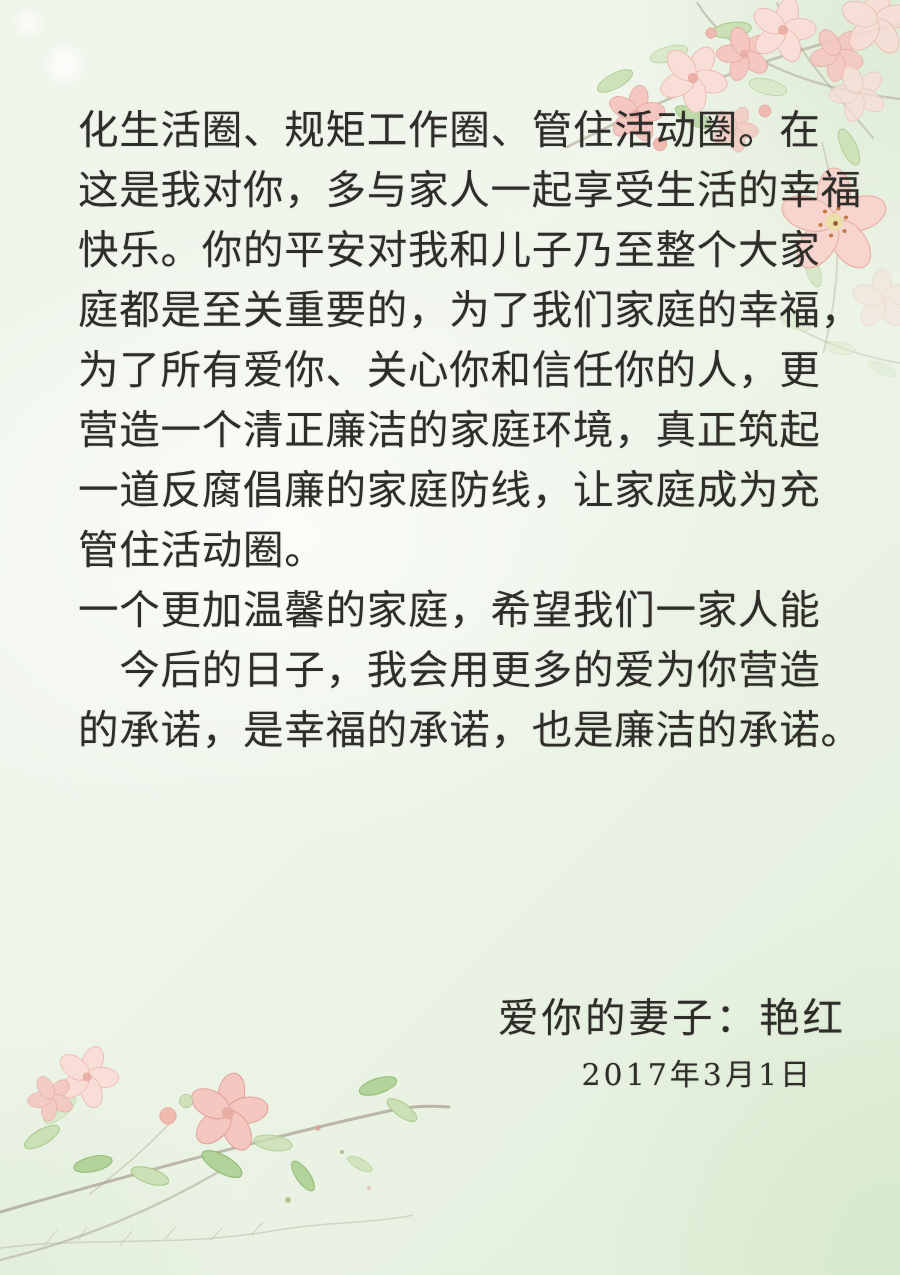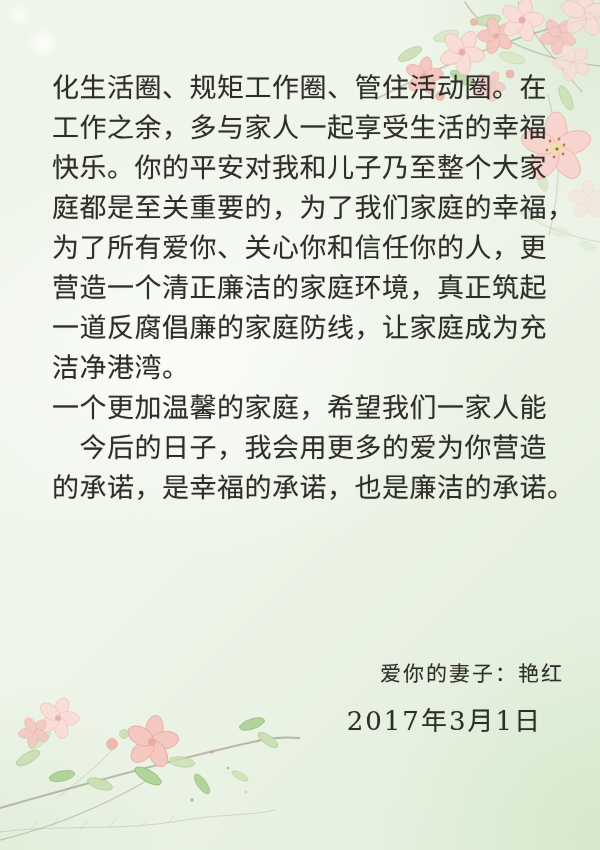--- a/index.html
+++ b/index.html
@@ -38,26 +38,26 @@
   .letter{
     position:absolute;left:52px;top:68px;width:512px;
     font-size:27px;line-height:40px;color:#2f2d2a;
     letter-spacing:0.5px;
     text-shadow:0 0 1px rgba(60,55,50,.25);
   }
   .letter .line{white-space:nowrap;}
 
   .signature{
     position:absolute;top:657px;right:36px;
-    font-size:21px;color:#2f2d2a;letter-spacing:2px;
+    font-size:27px;color:#2f2d2a;letter-spacing:2px;
     text-shadow:0 0 1px rgba(60,55,50,.25);white-space:nowrap;
   }
   .dateline{
     position:absolute;top:700px;right:58px;
-    font-size:26px;color:#2f2d2a;letter-spacing:2px;
+    font-size:20px;color:#2f2d2a;letter-spacing:2px;
     text-shadow:0 0 1px rgba(60,55,50,.25);white-space:nowrap;
   }
 </style>
 </head>
 <body>
 
 <div class="page">
 
   <div class="sparkle s1"></div>
   <div class="sparkle s2"></div>
@@ -187,27 +187,27 @@
     <g>
       <circle cx="212" cy="72" r="1.8" fill="#e49a9a" opacity=".8"></circle>
       <circle cx="192" cy="120" r="1.8" fill="#8fae6f" opacity=".7"></circle>
       <circle cx="228" cy="88" r="1.3" fill="#7a9a5a" opacity=".6"></circle>
       <circle cx="246" cy="112" r="1.5" fill="#e0a0a0" opacity=".5"></circle>
     </g>
   </svg>
 
   <div class="letter">
     <div class="line">化生活圈、规矩工作圈、管住活动圈。在</div>
-    <div class="line">工作之余，多与家人一起享受生活的幸福</div>
+    <div class="line">这是我对你，多与家人一起享受生活的幸福</div>
     <div class="line">快乐。你的平安对我和儿子乃至整个大家</div>
     <div class="line">庭都是至关重要的，为了我们家庭的幸福，</div>
     <div class="line">为了所有爱你、关心你和信任你的人，更</div>
     <div class="line">营造一个清正廉洁的家庭环境，真正筑起</div>
     <div class="line">一道反腐倡廉的家庭防线，让家庭成为充</div>
-    <div class="line">洁净港湾。</div>
+    <div class="line">管住活动圈。</div>
     <div class="line">一个更加温馨的家庭，希望我们一家人能</div>
     <div class="line">　今后的日子，我会用更多的爱为你营造</div>
     <div class="line">的承诺，是幸福的承诺，也是廉洁的承诺。</div>
   </div>
 
   <div class="signature">爱你的妻子：艳红</div>
   <div class="dateline">2017年3月1日</div>
 
 </div>
 

